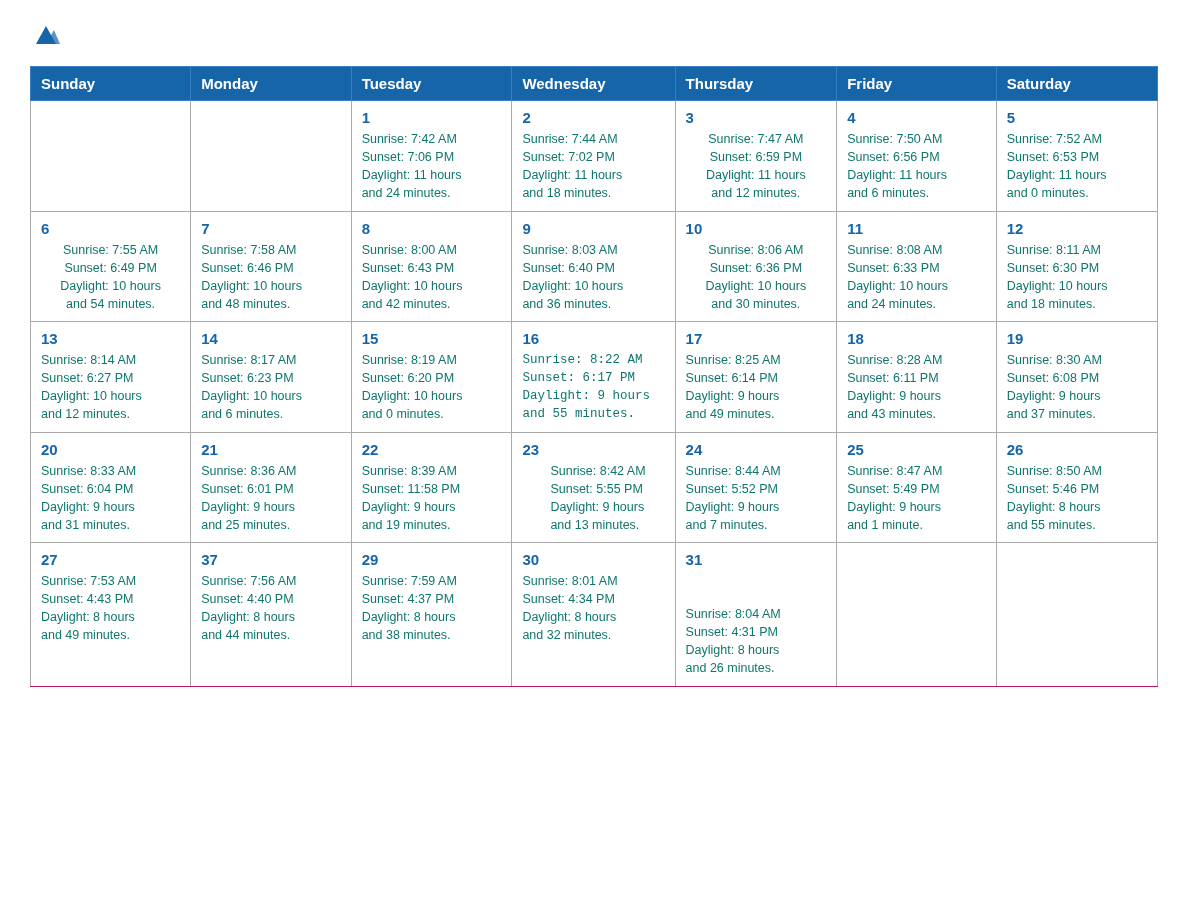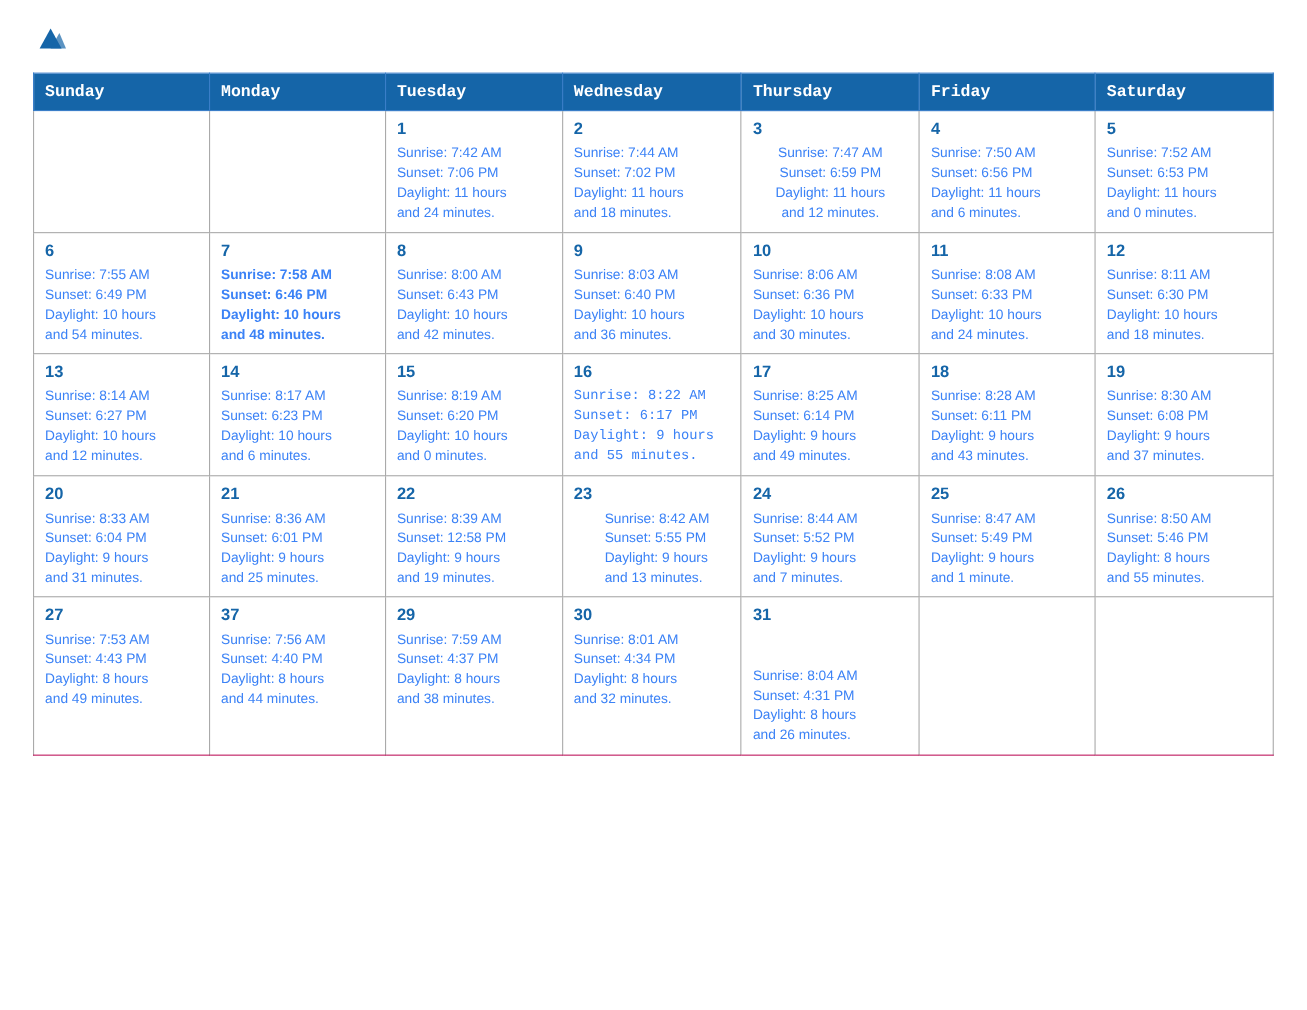--- a/index.html
+++ b/index.html
@@ -55,41 +55,40 @@
       border: 1px solid #555;
     }
     .calendar th {
       background-color: #1565a8;
       color: #fff;
       padding: 8px 10px;
       font-size: 15px;
       font-weight: 600;
       text-align: left;
       border: 1px solid #3a7ec8;
-      font-family: Liberation Mono, monospace;
     }
     .calendar td {
       vertical-align: top;
       padding: 8px 10px;
       border: 1px solid #aaa;
       width: 170px;
       min-height: 110px;
       font-size: 13px;
       color: #222;
     }
     .day-number {
       font-size: 15px;
       font-weight: 600;
       color: #1565a8;
       display: block;
       margin-bottom: 4px;
     }
     .day-info {
       font-size: 12.5px;
-      color: #3b82f6;
+      color: #0f766e;
       line-height: 1.45;
     }
     .empty-cell {
       background: #fff;
     }
     tr:last-child td {
       border-bottom: 1px solid #be185d;
     }
   </style>
 </head>
@@ -165,49 +164,49 @@
           <span class="day-number">5</span>
           <div class="day-info" style="white-space: pre-line;">Sunrise: 7:52 AM
 Sunset: 6:53 PM
 Daylight: 11 hours
 and 0 minutes.</div>
         </td>
       </tr>
       <tr>
         <td>
           <span class="day-number">6</span>
-          <div class="day-info" style="white-space: pre-line;">Sunrise: 7:55 AM
+          <div class="day-info" style="white-space: pre-line; text-align: center;">Sunrise: 7:55 AM
 Sunset: 6:49 PM
 Daylight: 10 hours
 and 54 minutes.</div>
         </td>
         <td>
           <span class="day-number">7</span>
-          <div class="day-info" style="white-space: pre-line; font-weight: bold;">Sunrise: 7:58 AM
+          <div class="day-info" style="white-space: pre-line;">Sunrise: 7:58 AM
 Sunset: 6:46 PM
 Daylight: 10 hours
 and 48 minutes.</div>
         </td>
         <td>
           <span class="day-number">8</span>
           <div class="day-info" style="white-space: pre-line;">Sunrise: 8:00 AM
 Sunset: 6:43 PM
 Daylight: 10 hours
 and 42 minutes.</div>
         </td>
         <td>
           <span class="day-number">9</span>
           <div class="day-info" style="white-space: pre-line;">Sunrise: 8:03 AM
 Sunset: 6:40 PM
 Daylight: 10 hours
 and 36 minutes.</div>
         </td>
         <td>
           <span class="day-number">10</span>
-          <div class="day-info" style="white-space: pre-line;">Sunrise: 8:06 AM
+          <div class="day-info" style="white-space: pre-line; text-align: center;">Sunrise: 8:06 AM
 Sunset: 6:36 PM
 Daylight: 10 hours
 and 30 minutes.</div>
         </td>
         <td>
           <span class="day-number">11</span>
           <div class="day-info" style="white-space: pre-line;">Sunrise: 8:08 AM
 Sunset: 6:33 PM
 Daylight: 10 hours
 and 24 minutes.</div>
@@ -282,21 +281,21 @@
         <td>
           <span class="day-number">21</span>
           <div class="day-info" style="white-space: pre-line;">Sunrise: 8:36 AM
 Sunset: 6:01 PM
 Daylight: 9 hours
 and 25 minutes.</div>
         </td>
         <td>
           <span class="day-number">22</span>
           <div class="day-info" style="white-space: pre-line;">Sunrise: 8:39 AM
-Sunset: 12:58 PM
+Sunset: 11:58 PM
 Daylight: 9 hours
 and 19 minutes.</div>
         </td>
         <td>
           <span class="day-number">23</span>
           <div class="day-info" style="white-space: pre-line; margin-left: 28px;">Sunrise: 8:42 AM
 Sunset: 5:55 PM
 Daylight: 9 hours
 and 13 minutes.</div>
         </td>

